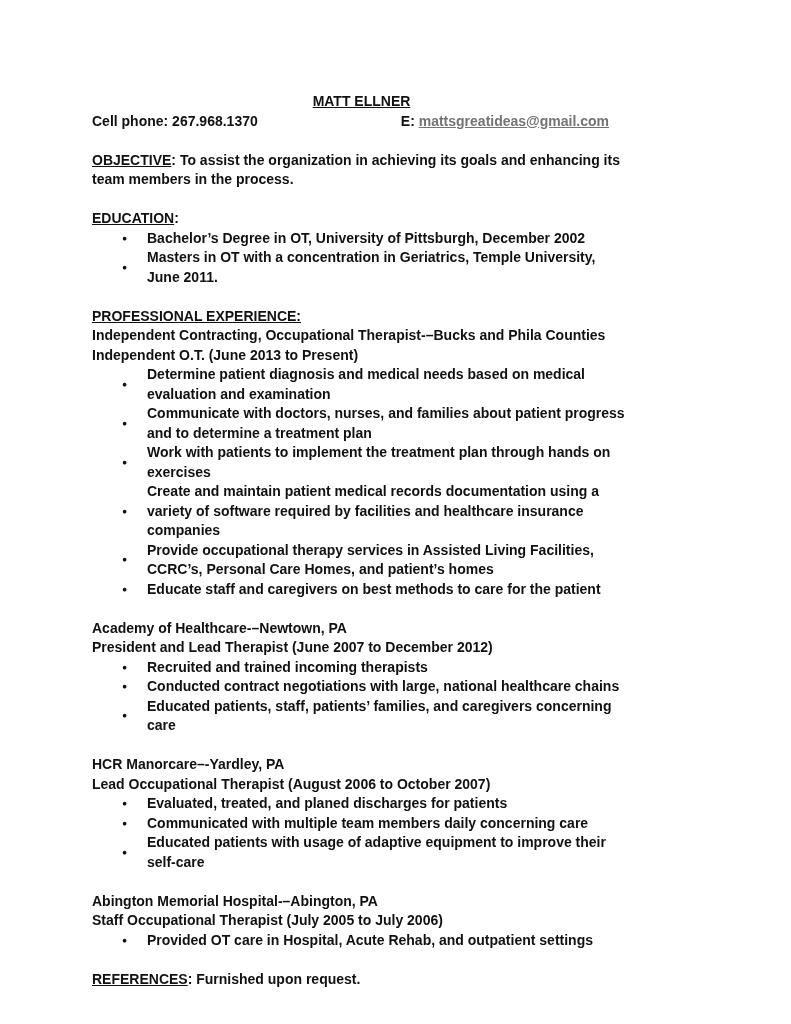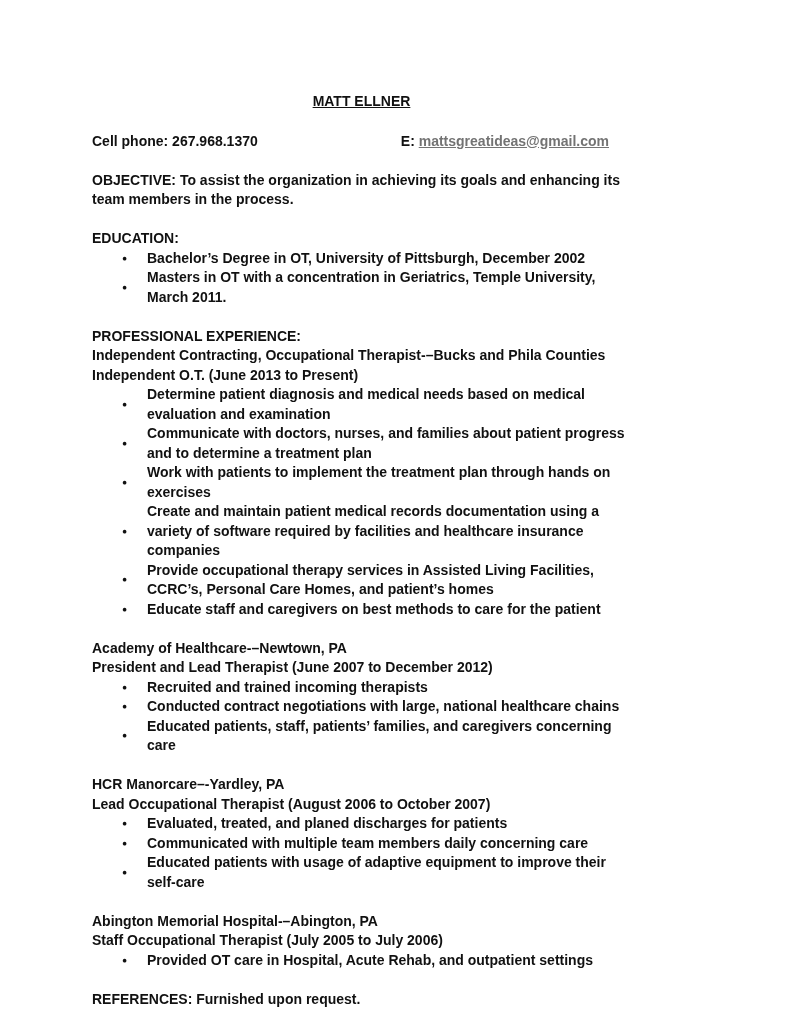--- a/index.html
+++ b/index.html
@@ -24,24 +24,23 @@
   p { margin: 0; }
   .spacer { height: 19.5px; }
   .title {
     text-align: center;
     text-decoration: underline;
   }
   .contact-row {
     display: flex;
     justify-content: space-between;
     align-items: flex-start;
-    margin-top: 20px;
   }
   .contact-right { margin-right: 22px; }
-  .u { }
+  .u { text-decoration: underline; }
   a.email-link {
     color: #737373;
     text-decoration: underline;
     font-weight: 700;
   }
   .bullet {
     display: flex;
     align-items: center;
   }
   .dot {
@@ -78,21 +77,21 @@
 
   <div class="spacer"></div>
 
   <p><span class="u">EDUCATION</span><span>:</span></p>
   <div class="bullet">
       <span class="dot"></span>
       <span class="bullet-text">Bachelor’s Degree in OT, University of Pittsburgh, December 2002</span>
     </div>
   <div class="bullet">
       <span class="dot"></span>
-      <span class="bullet-text">Masters in OT with a concentration in Geriatrics, Temple University, March 2011.</span>
+      <span class="bullet-text">Masters in OT with a concentration in Geriatrics, Temple University, June 2011.</span>
     </div>
 
   <div class="spacer"></div>
 
   <p><span class="u">PROFESSIONAL EXPERIENCE:</span></p>
 
   <p>Independent Contracting, Occupational Therapist-–Bucks and Phila Counties</p>
   <p>Independent O.T. (June 2013 to Present)</p>
   <div class="bullet">
       <span class="dot"></span>

